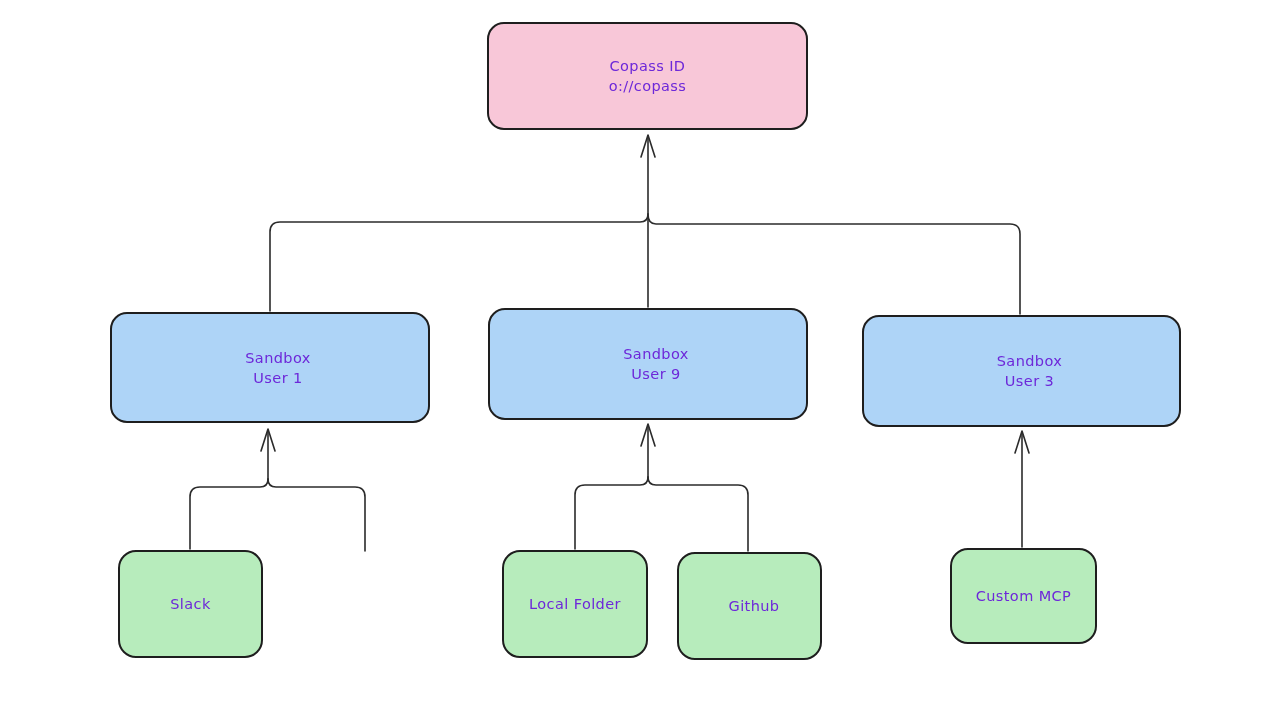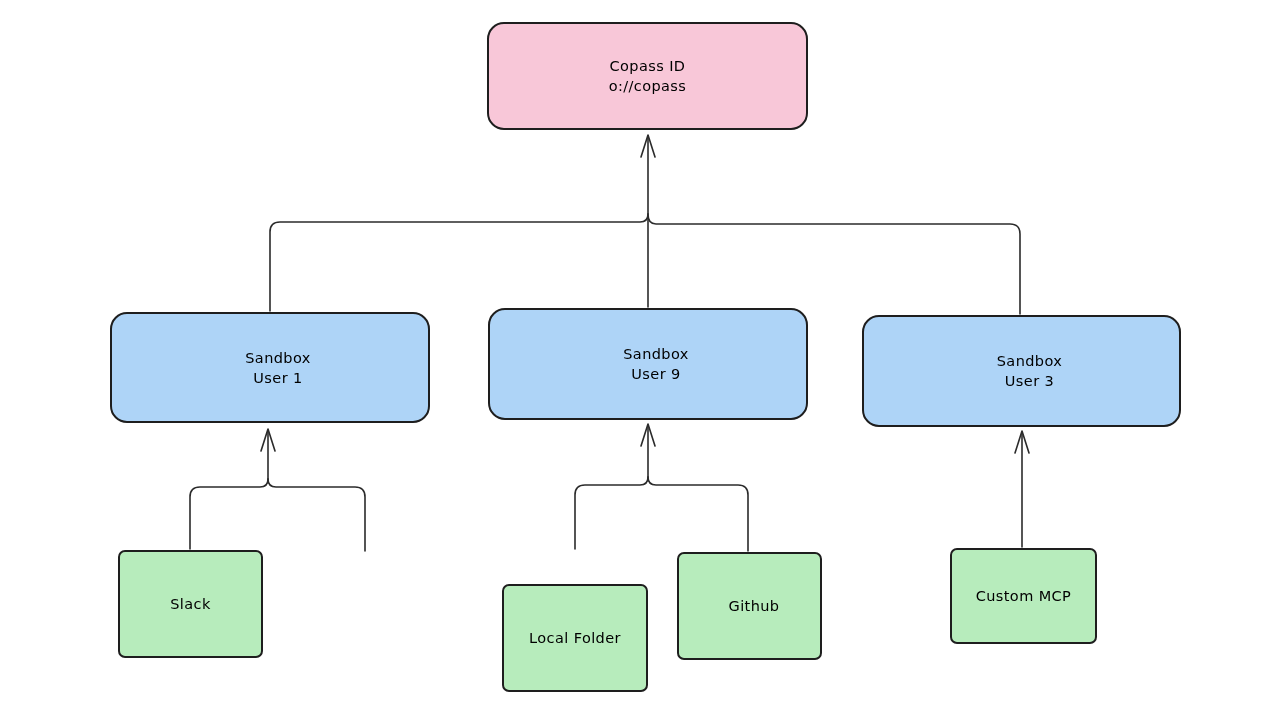--- a/index.html
+++ b/index.html
@@ -7,21 +7,21 @@
     padding: 0;
     background: #ffffff;
   }
   .canvas {
     position: relative;
     width: 1275px;
     height: 701px;
     background: #ffffff;
     overflow: hidden;
     font-family: "DejaVu Sans", sans-serif;
-    color: #000000;
+    color: #6d28d9;
   }
   .edges-svg {
     position: absolute;
     left: 0;
     top: 0;
     width: 1275px;
     height: 701px;
   }
   .edges-svg path {
     fill: none;
@@ -35,21 +35,21 @@
     box-sizing: border-box;
     border: 2px solid #1e1e1e;
     border-radius: 17px;
     display: flex;
     align-items: center;
     justify-content: center;
     text-align: center;
   }
   .node.pink  { background: #f8c7d8; }
   .node.blue  { background: #aed4f7; padding-left: 16px; }
-  .node.green { background: #b7ecbc; border-radius: 7px; text-align: right; }
+  .node.green { background: #b7ecbc; border-radius: 18px; text-align: right; }
   .node-label {
     font-size: 14.5px;
     line-height: 20px;
     letter-spacing: 0.4px;
     display: flex;
     flex-direction: column;
   }
 </style>
 </head>
 <body>
@@ -106,21 +106,21 @@
     </div>
   </div>
 
   <div class="node green" style="left:118px; top:550px; width:145px; height:108px;">
     <div class="node-label">
       <span>Slack</span>
     </div>
   </div>
 
 
-  <div class="node green" style="left:502px; top:550px; width:146px; height:108px;margin-top:34px;">
+  <div class="node green" style="left:502px; top:550px; width:146px; height:108px;">
     <div class="node-label">
       <span>Local Folder</span>
     </div>
   </div>
 
   <div class="node green" style="left:677px; top:552px; width:145px; height:108px;padding-left:9px;">
     <div class="node-label">
       <span>Github</span>
     </div>
   </div>

